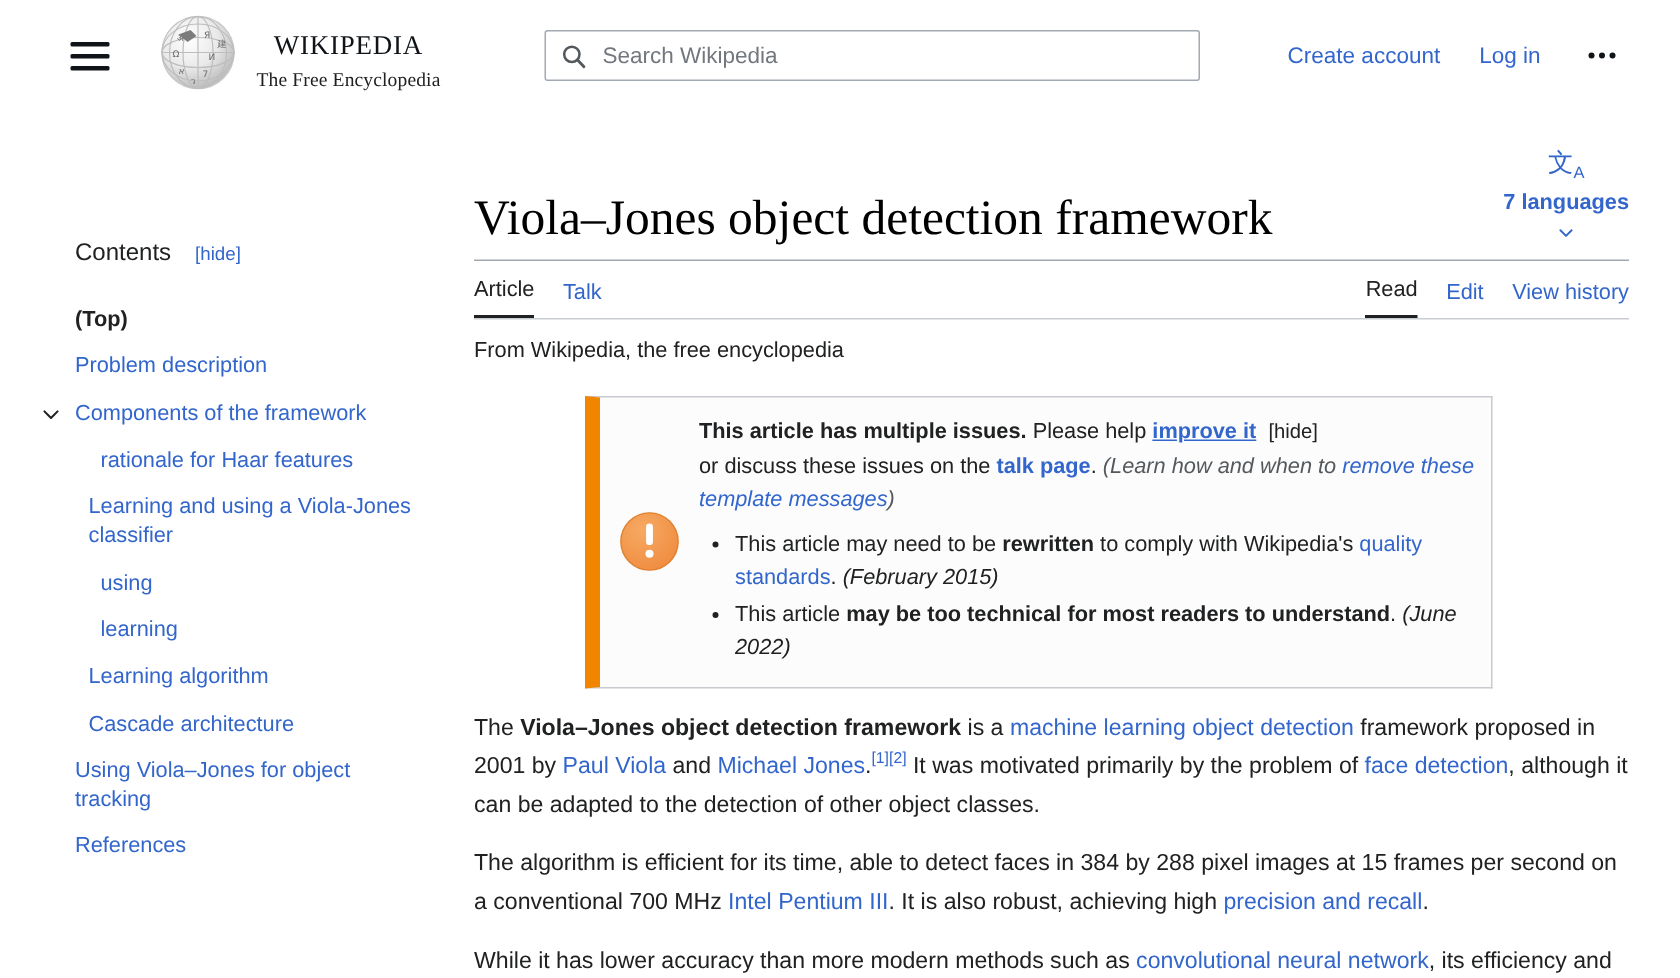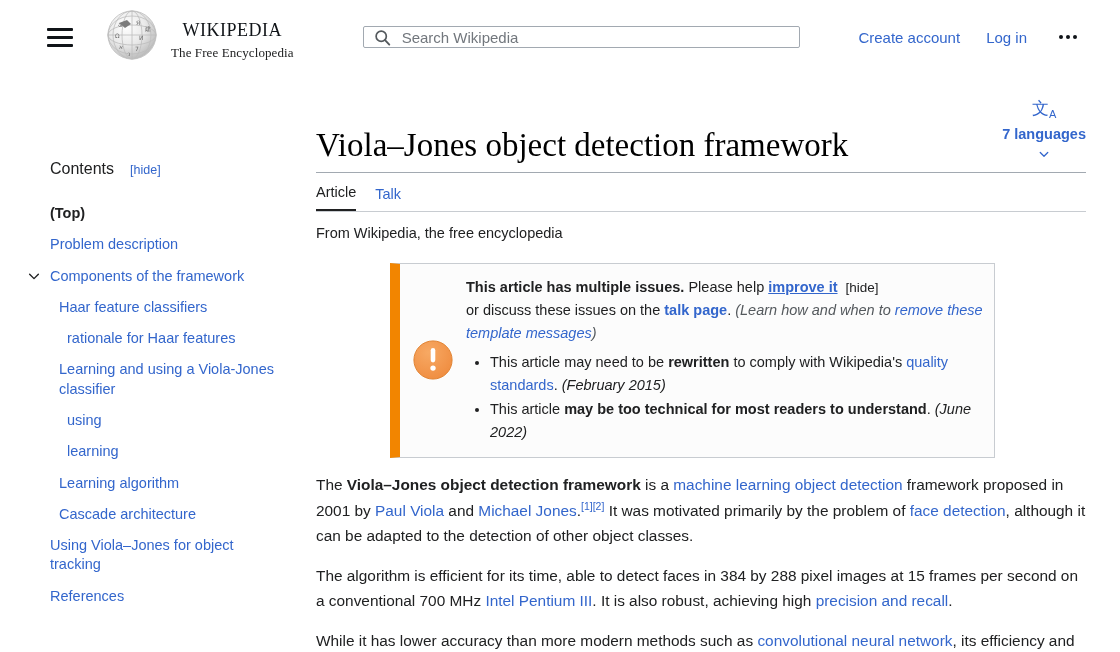--- a/index.html
+++ b/index.html
@@ -36,21 +36,21 @@
     font-family: "Liberation Serif", serif;
     font-size: 26px; letter-spacing: 0.5px; color: #101418;
     font-variant: small-caps; text-transform: lowercase;
   }
   .wordmark .w2 {
     font-family: "Liberation Serif", serif;
     font-size: 13px; color: #202122; margin-top: 5px; letter-spacing: 0.1px;
   }
   .search-box {
     margin-left: 69px;
-    width: 437px; height: 22px;
+    width: 437px; height: 34px;
     border: 1px solid #a2a9b1; border-radius: 2px;
     background: #fff;
     display: flex; align-items: center; padding: 0 10px;
     cursor: text;
   }
   .search-icon { width: 17px; height: 17px; margin-right: 11px; flex: none; }
   .search-placeholder {
     font-size: 15px; color: #72777d;
   }
   .header-right {
@@ -227,21 +227,20 @@
   </div>
   <ul class="toc-list">
     <li class="toc-item top">(Top)</li>
     <li class="toc-item">Problem description</li>
     <li class="toc-item">
       <svg class="toc-chevron" viewBox="0 0 16 16">
         <path d="M3 6 L8 11 L13 6" fill="none" stroke="#202122" stroke-width="1.6" stroke-linecap="round" stroke-linejoin="round"></path>
       </svg>
       <span>Components of the framework</span>
     </li>
-    <li class="toc-item lvl2">Haar feature classifiers</li>
     <li class="toc-item lvl3">rationale for Haar features</li>
     <li class="toc-item lvl2">Learning and using a Viola-Jones classifier</li>
     <li class="toc-item lvl3">using</li>
     <li class="toc-item lvl3">learning</li>
     <li class="toc-item lvl2">Learning algorithm</li>
     <li class="toc-item lvl2">Cascade architecture</li>
     <li class="toc-item">Using Viola–Jones for object tracking</li>
     <li class="toc-item">References</li>
   </ul>
 </div>
@@ -256,20 +255,25 @@
       <svg class="chev-down" viewBox="0 0 16 16">
         <path d="M3 6 L8 11 L13 6" fill="none" stroke="#3366cc" stroke-width="1.7" stroke-linecap="round" stroke-linejoin="round"></path>
       </svg>
     </div>
   </div>
 
   <div class="tabs-row">
     <div class="tabs-left">
       <span class="tab active">Article</span>
       <span class="tab">Talk</span>
+    </div>
+    <div class="tabs-right">
+      <span class="tab active">Read</span>
+      <span class="tab">Edit</span>
+      <span class="tab">View history</span>
     </div>
   </div>
 
   <div class="from-line">From Wikipedia, the free encyclopedia</div>
 
   <div class="issue-box">
     <div class="issue-icon-col">
       <svg class="issue-icon" viewBox="0 0 44 44">
         <defs>
           <radialGradient id="og" cx="38%" cy="30%" r="80%">

